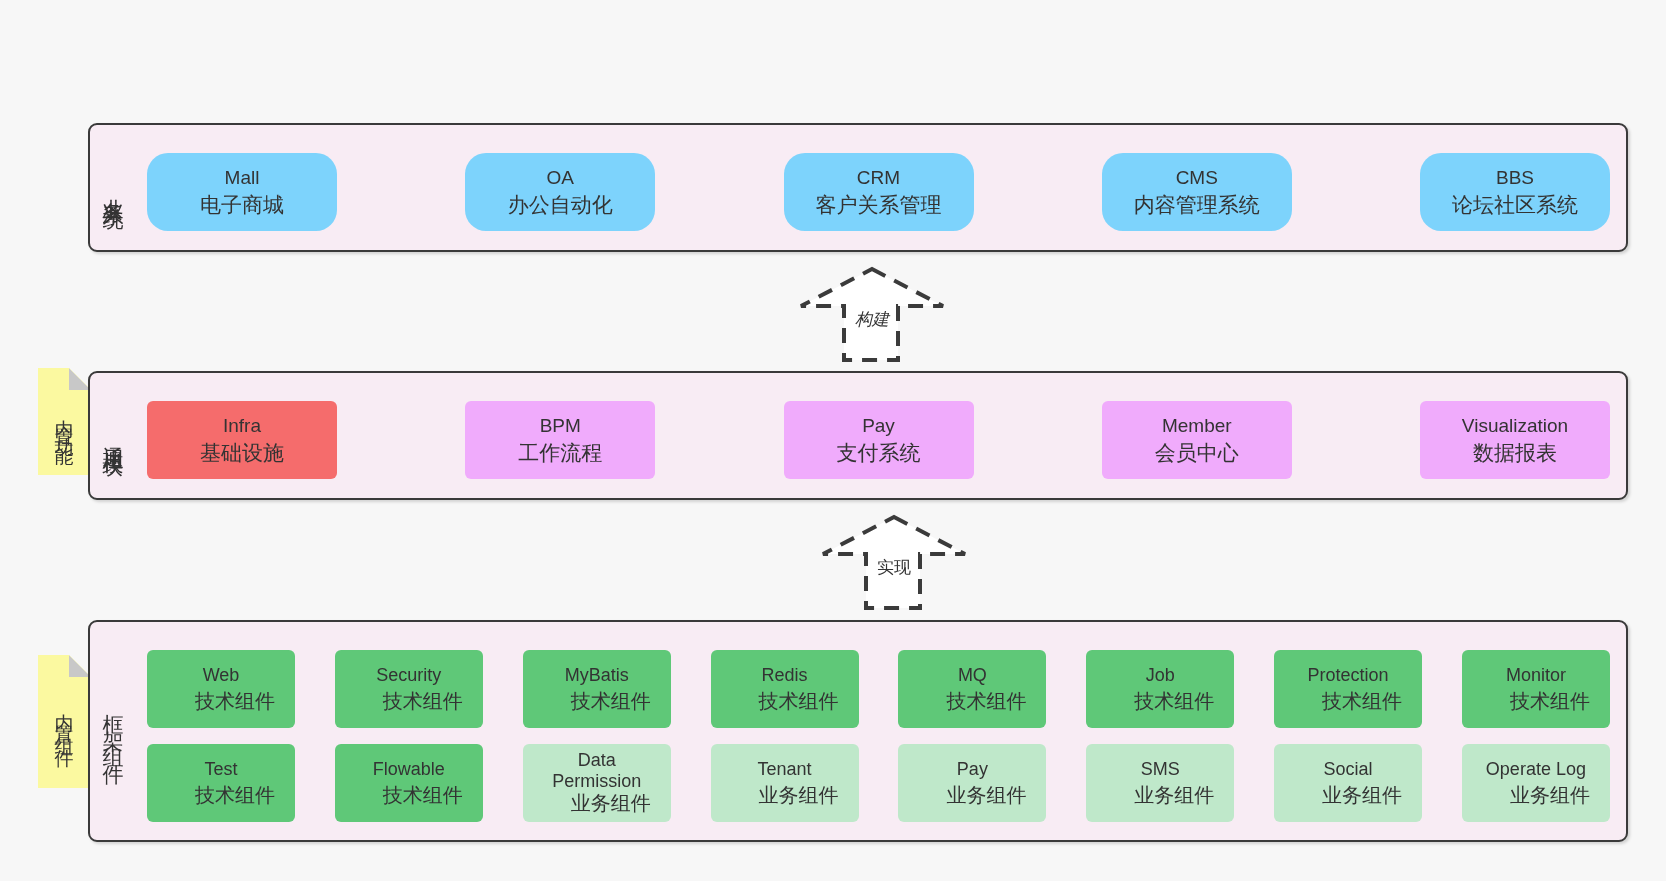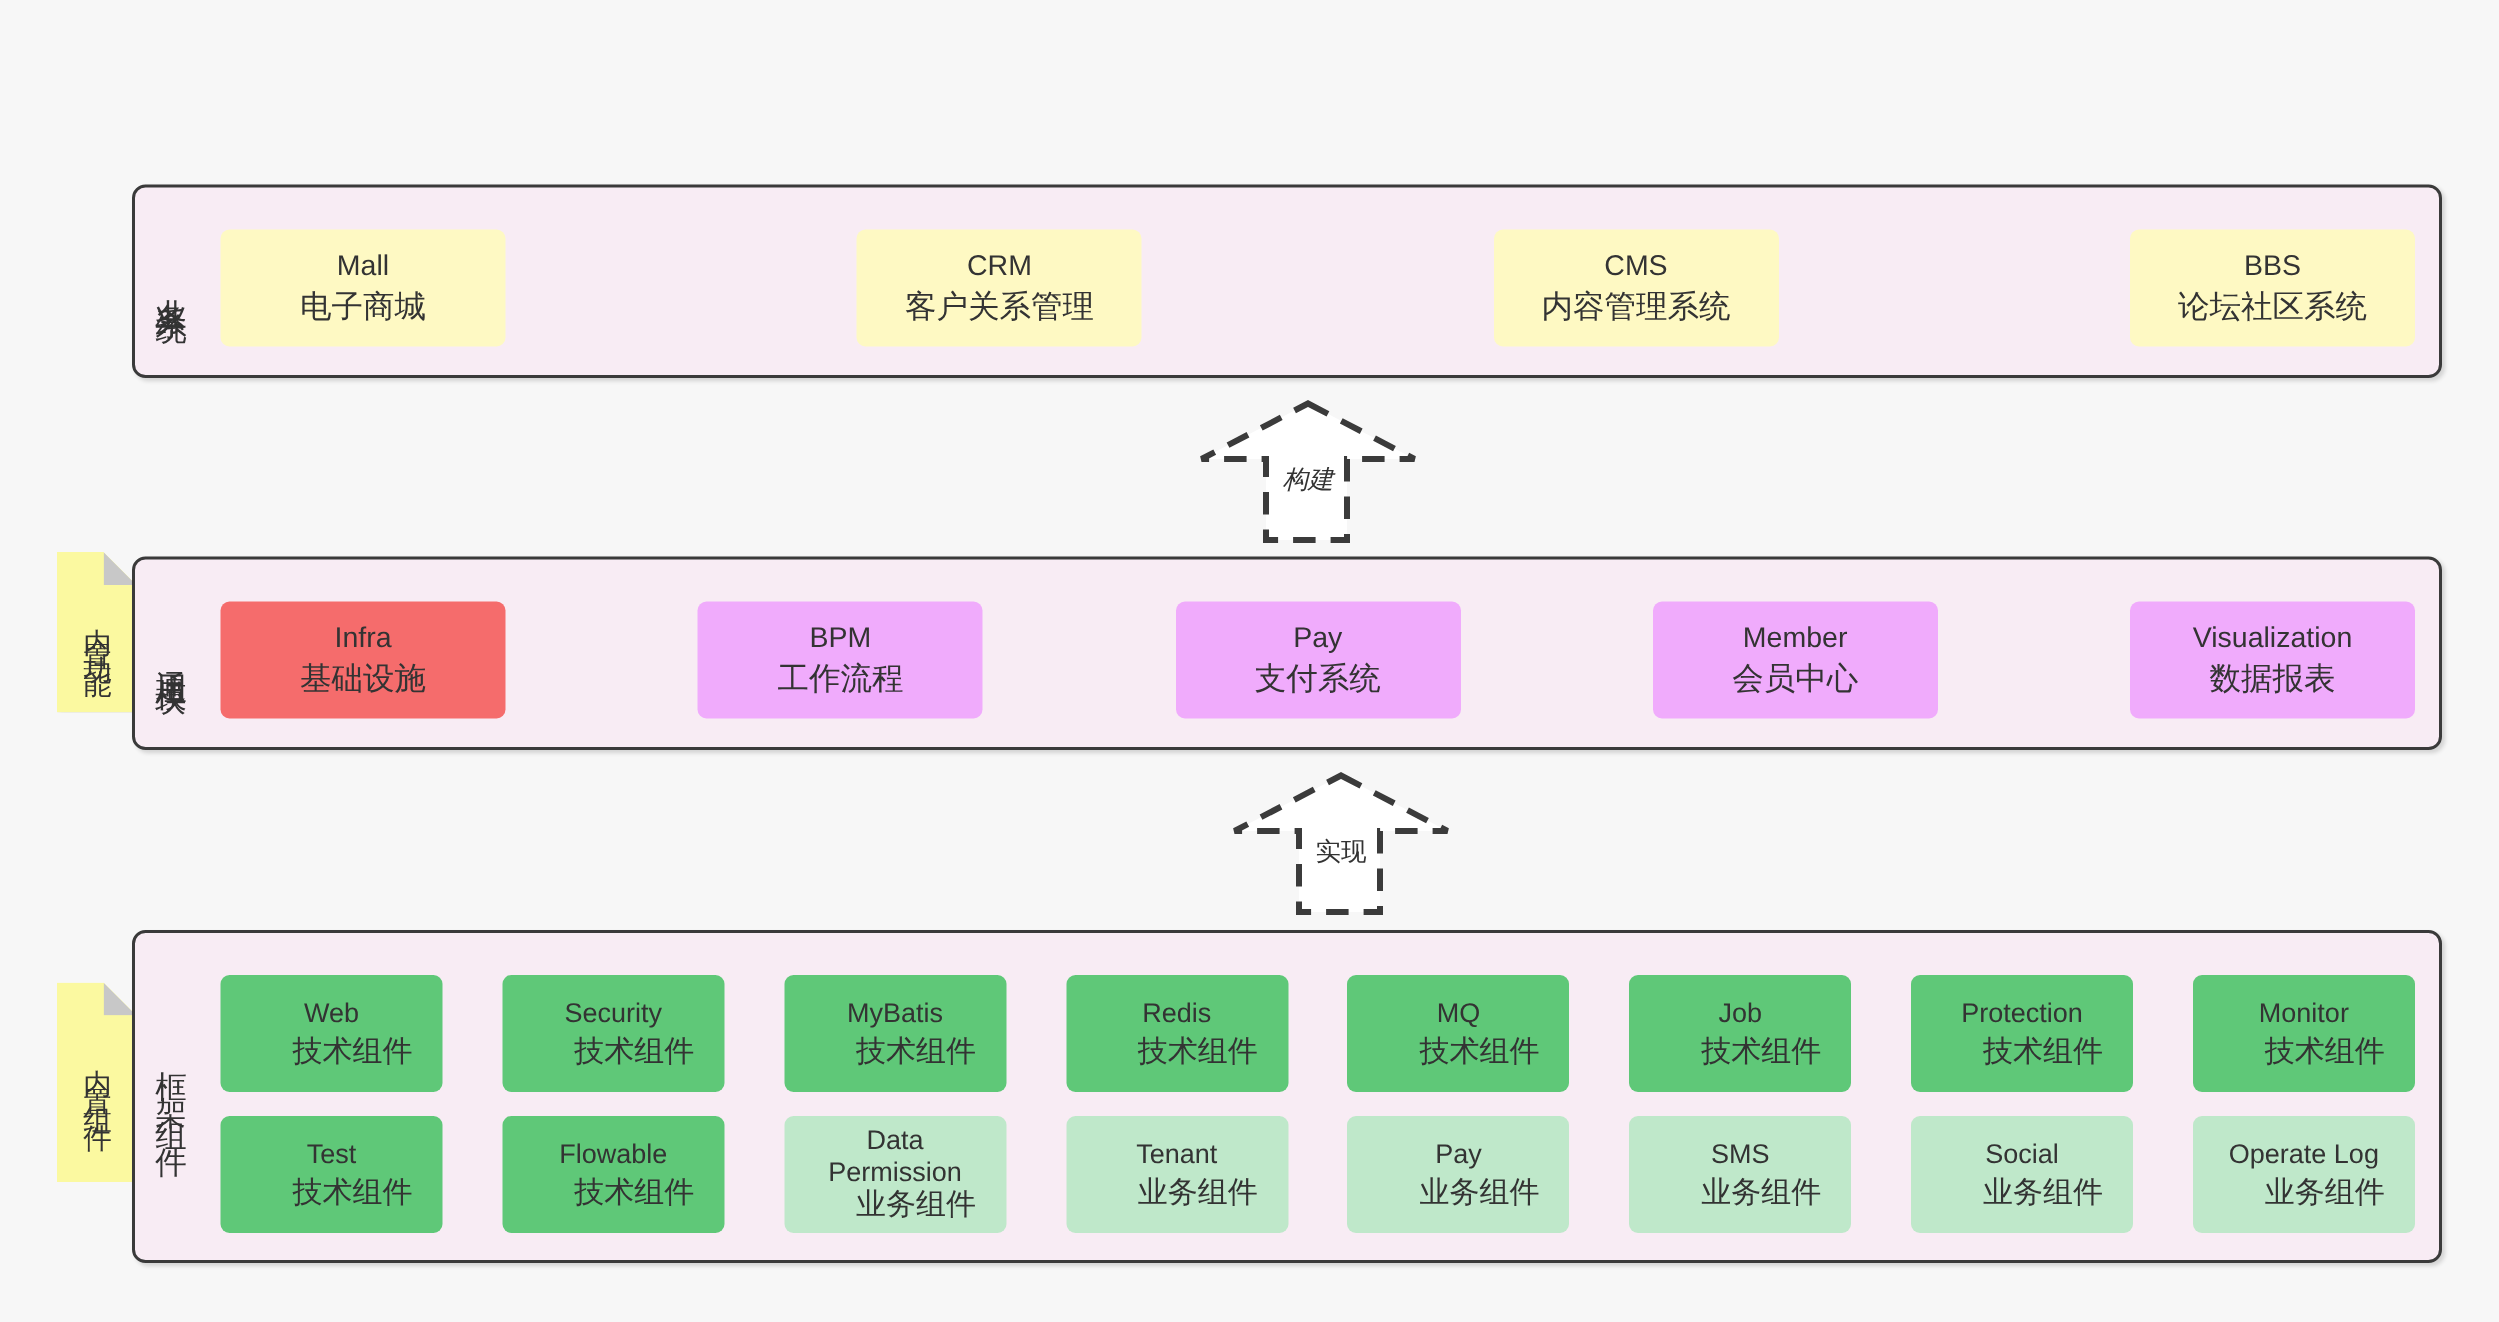--- a/index.html
+++ b/index.html
@@ -28,21 +28,21 @@
        align-items:center;justify-content:center;text-align:center;padding:4px 6px;}
   .panel-business .box,.panel-modules .box{width:190px;height:78px;}
   .panel-framework .box{width:148px;height:78px;}
   .box-name{font-size:19px;line-height:1.35;}
   .box-desc{font-size:21px;line-height:1.35;}
   .panel-framework .box-name{font-size:18px;}
   .panel-framework .box-desc{font-size:20px;margin-left:28px;}
   .box.wrap .box-name{max-width:100px;line-height:1.18;}
   .box.wrap .box-desc{line-height:1.18;}
 
-  .blue{background:#fef9c3;}
+  .blue{background:#7dd3fc;border-radius:21px;}
   .red{background:#f56c6c;}
   .pink{background:#f0abfc;}
   .green{background:#5fc878;}
   .green-light{background:#bfe8ca;}
 
   
   .sticky{position:absolute;left:38px;width:53px;background:#fbf9a0;z-index:1;
           display:flex;align-items:center;justify-content:center;
           box-shadow:1px 2px 3px rgba(0,0,0,0.2);
           clip-path:polygon(0 0,calc(100% - 22px) 0,100% 22px,100% 100%,0 100%);}
@@ -76,20 +76,24 @@
   </div>
 
   <div class="panel panel-business">
     <span class="v-label">业务系统</span>
     <div class="row row-0">
         <div class="box blue">
           <span class="box-name">Mall</span>
           <span class="box-desc">电子商城</span>
         </div>
         <div class="box blue">
+          <span class="box-name">OA</span>
+          <span class="box-desc">办公自动化</span>
+        </div>
+        <div class="box blue">
           <span class="box-name">CRM</span>
           <span class="box-desc">客户关系管理</span>
         </div>
         <div class="box blue">
           <span class="box-name">CMS</span>
           <span class="box-desc">内容管理系统</span>
         </div>
         <div class="box blue">
           <span class="box-name">BBS</span>
           <span class="box-desc">论坛社区系统</span>

